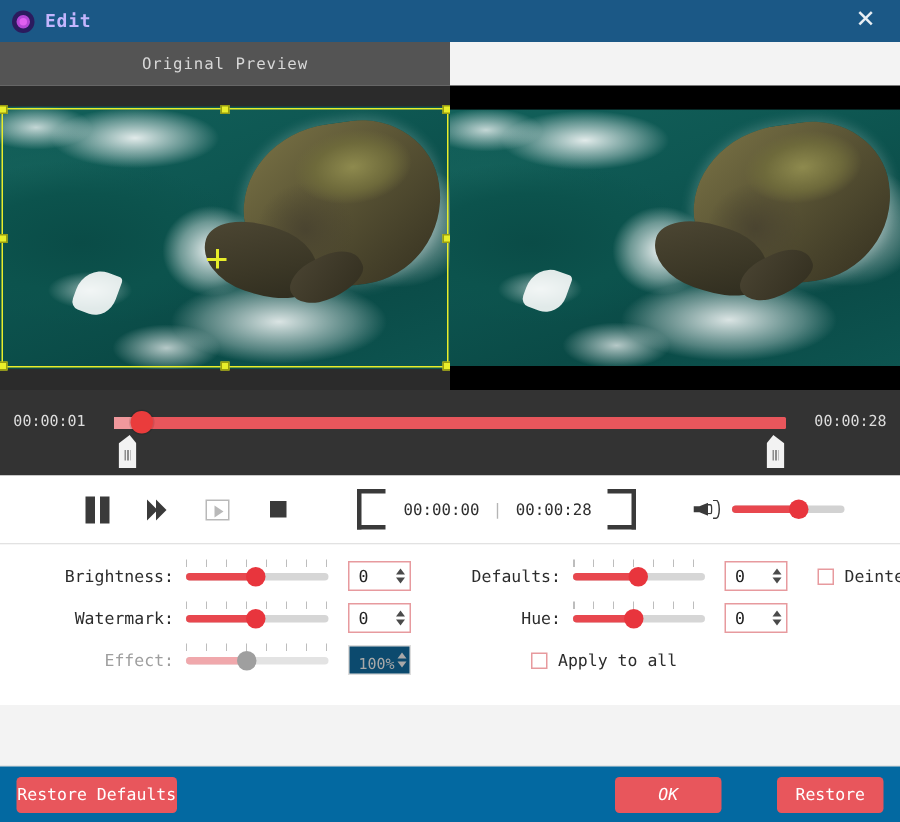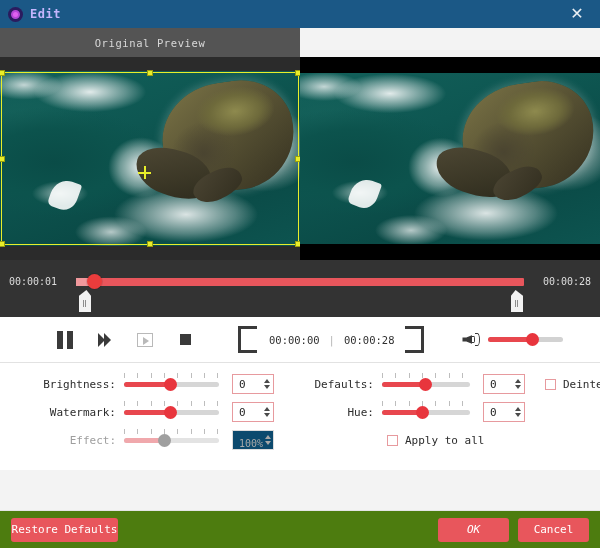--- a/index.html
+++ b/index.html
@@ -304,22 +304,23 @@
   .chk { display: flex; align-items: center; cursor: pointer; }
   .chk .box {
     width: 11px; height: 11px; border: 1px solid #e79a9e; background: #fff;
     margin-right: 7px; flex: 0 0 auto;
   }
   .chk .txt { font-family: "DejaVu Sans Mono", monospace; font-size: 11px; color: #2c2c2c; }
 
   
   .footer {
     position: absolute; left: 0; right: 0; bottom: 0; height: 38px;
-    background: #4d7c0f; display: flex; align-items: center;
+    background: #0369a1; display: flex; align-items: center;
     border-top: 1px solid #e4e4e4;
+    gap: 28px;
   }
   .btn {
     background: #e8565c; color: #ffffff; border: none; border-radius: 3px;
     font-family: "DejaVu Sans Mono", monospace; font-size: 11px;
     cursor: pointer; height: 24px; display: flex; align-items: center; justify-content: center;
   }
   .btn-restore { margin-left: 11px; width: 107px; }
   .btn-ok { width: 71px; margin-left: auto; font-style: italic; }
   .btn-cancel { width: 71px; margin-left: 9px; margin-right: 11px; }
 </style>
@@ -504,26 +505,26 @@
         <div class="knob" style="left:36%"></div>
       </div>
       <div class="spin disabled">
         <div class="val" style="font-size:10px">100%</div>
         <div class="arrows">
             <div class="up"></div>
             <div class="dn"></div>
           </div>
       </div>
 
-      <div class="chk" style="margin-left:113px">
+      <div class="chk" style="margin-left:80px">
         <div class="box"></div>
         <div class="txt">Apply to all</div>
       </div>
     </div>
   </div>
 
   <div class="footer">
     <div class="btn btn-restore">Restore Defaults</div>
     <div class="btn btn-ok">OK</div>
-    <div class="btn btn-cancel">Cancel</div>
+    <div class="btn btn-cancel">Restore</div>
   </div>
 
 </div>
 
 </body></html>

